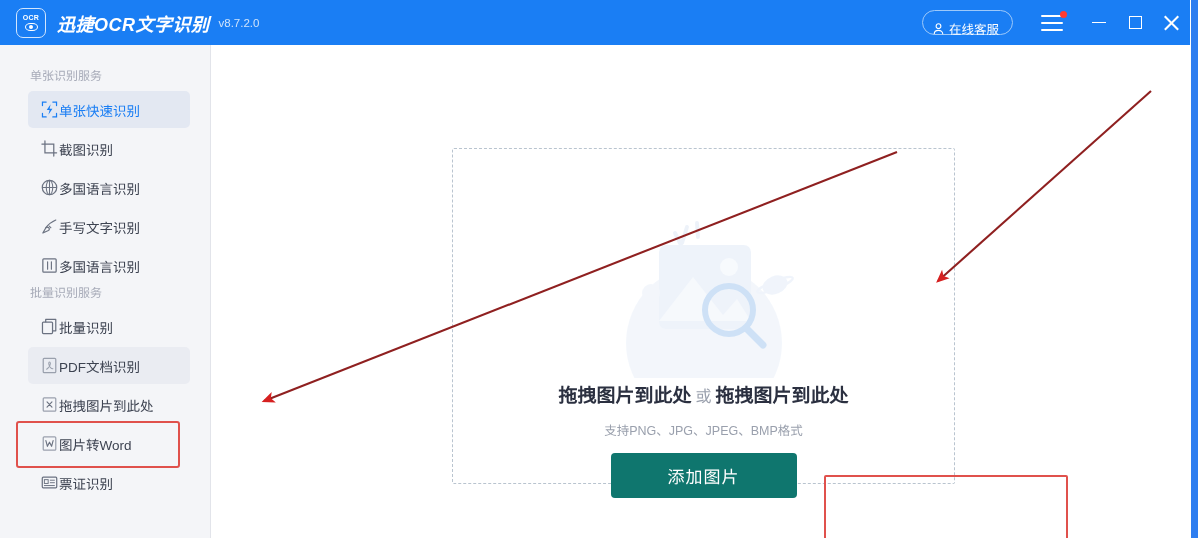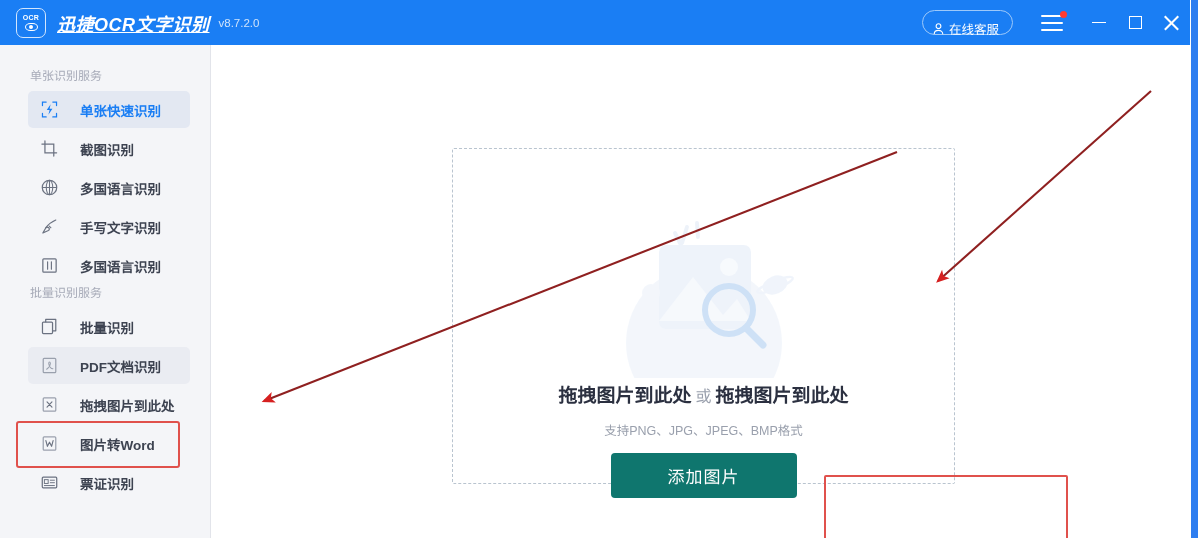--- a/index.html
+++ b/index.html
@@ -40,21 +40,20 @@
     border: 1.5px solid #ffffff;
     border-radius: 50% / 60%;
     display: flex; align-items: center; justify-content: center;
   }
   .logo-eye i { width: 4px; height: 4px; border-radius: 50%; background: #ffffff; display: block; }
   .app-title {
     margin-left: 11px; color: #ffffff;
     font-size: 18px; font-weight: bold;
     letter-spacing: .5px; font-style: italic;
     white-space: nowrap;
-    text-decoration: underline;
   }
   .app-version {
     margin-left: 9px; color: #cfe3fb; font-size: 11.5px; white-space: nowrap;
   }
   .tb-right {
     margin-left: auto; display: flex; align-items: center; height: 45px;
   }
   .support-btn {
     height: 25px; padding: 12px 13px 0 10px;
     border: 1px solid #9dc9fa; border-radius: 13px;
@@ -107,23 +106,23 @@
     padding: 0 0 0 22px; height: 18px; line-height: 18px;
     white-space: nowrap;
   }
   .sec1 { margin-top: 22px; }
   .sec2 { }
   .nav-item {
     position: relative;
     height: 37px; margin: 0 20px 0 20px;
     border-radius: 5px;
     display: flex; align-items: center;
-    padding-left: 12px; gap: 21px;
+    padding-left: 12px; gap: 0;
     color: #3d4351; font-size: 13.5px;
-    cursor: pointer; white-space: nowrap; font-weight: bold;
+    cursor: pointer; white-space: nowrap;
   }
   .nav-item + .nav-item { margin-top: 2px; }
   .nav-item.first { margin-top: 6px; }
   .nav-item.active { background: #e3e8f2; color: #1a7ef4; }
   .nav-item.hover  { background: #eaecf2; }
   .nav-icon { width: 19px; height: 19px; flex: none; display: block; }
   .nav-item.boxed::after {
     content: ""; position: absolute;
     left: -12px; top: -4px; width: 160px; height: 43px;
     border: 2px solid #e0514c; border-radius: 3px;

